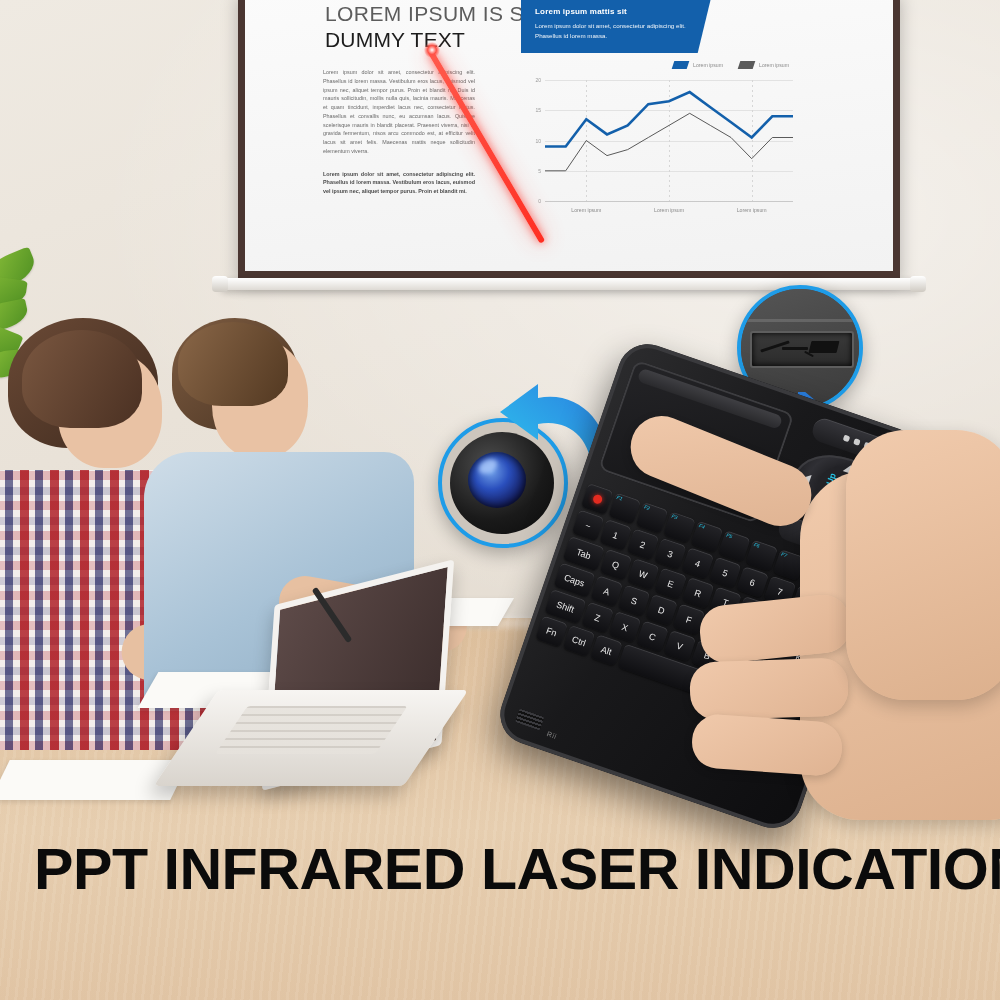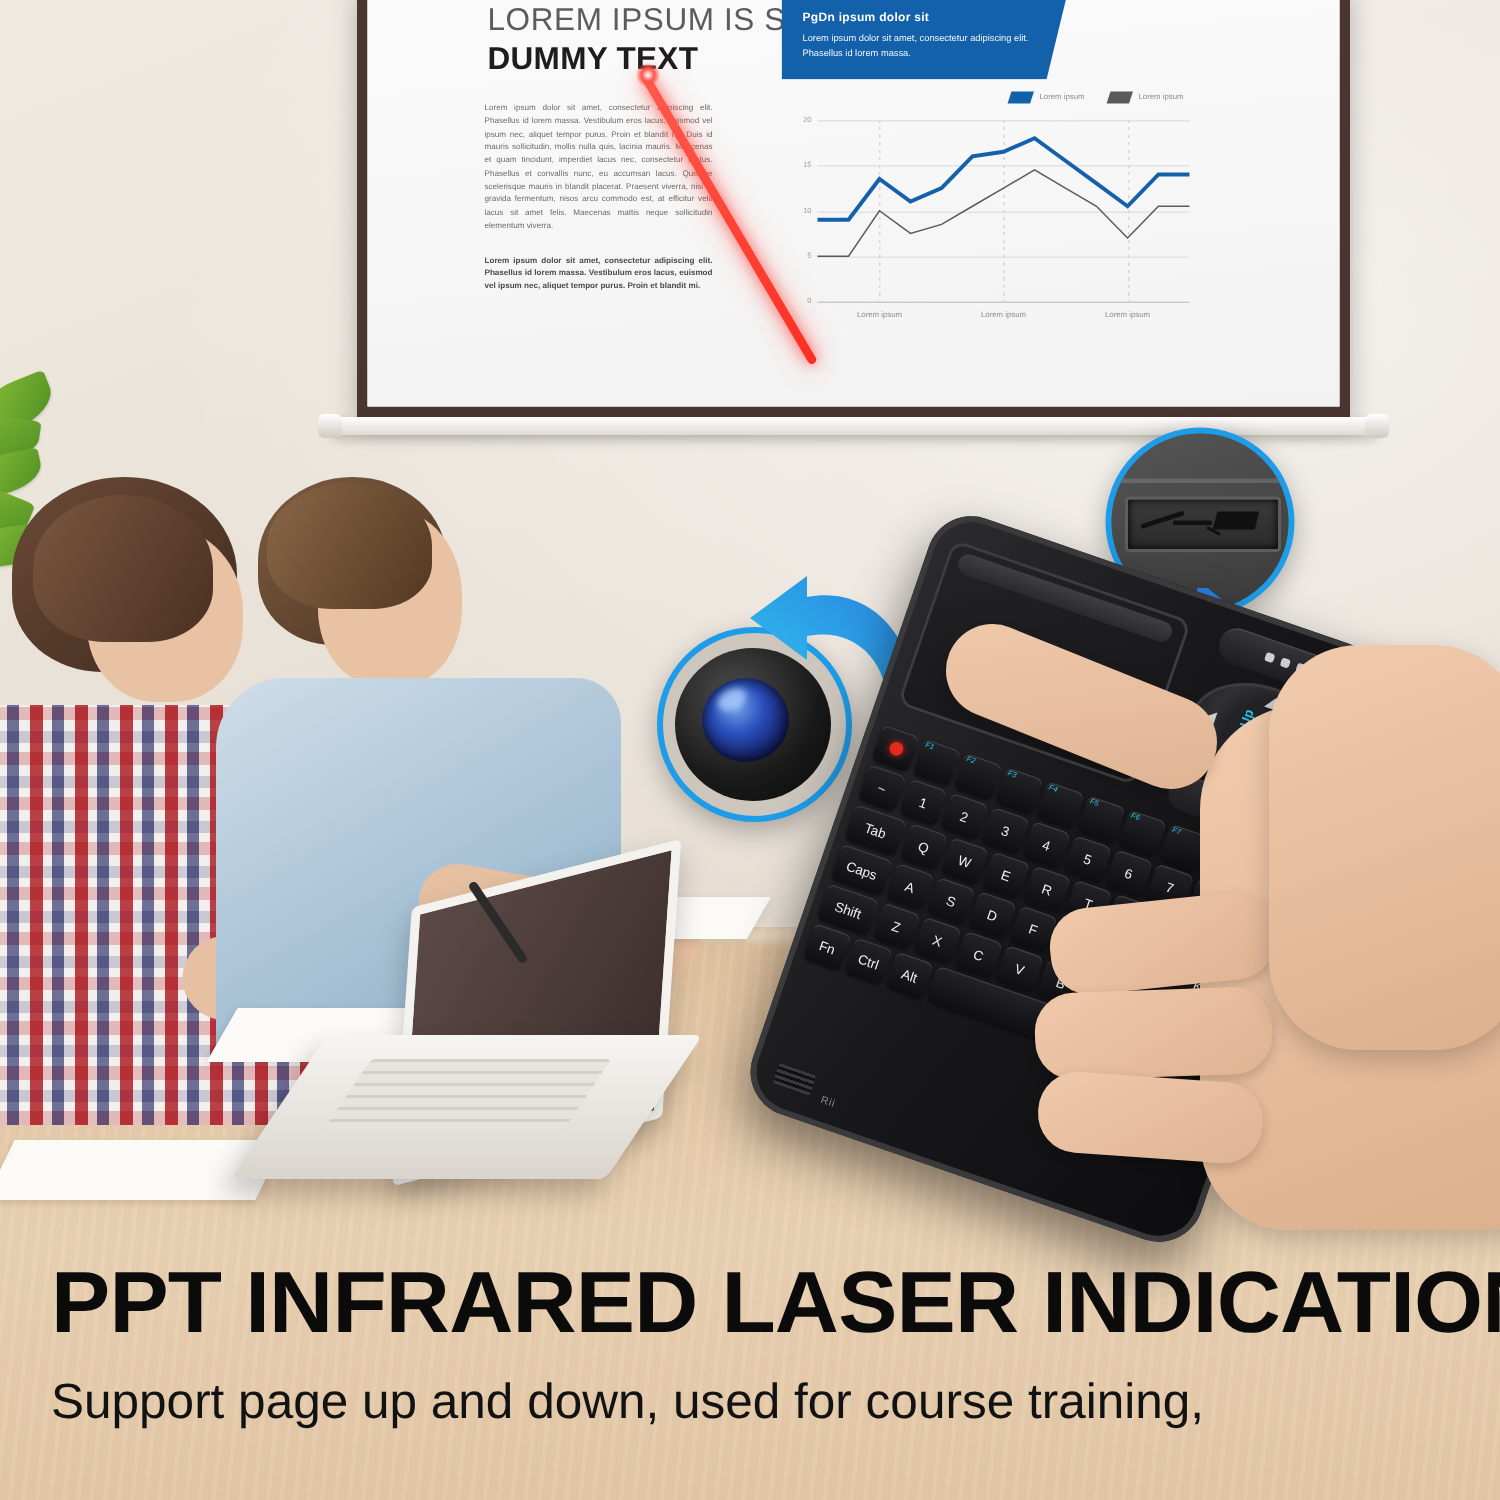--- a/index.html
+++ b/index.html
@@ -25,21 +25,21 @@
   .screen-surface{position:absolute;inset:0;background:linear-gradient(175deg,#fbfbfb,#f2f2f2);}
   .roller{position:absolute;left:-18px;top:278px;width:700px;height:12px;border-radius:6px;
         background:linear-gradient(#ffffff,#dedad4);box-shadow:0 3px 7px rgba(0,0,0,.2);}
   .roller-cap{position:absolute;top:276px;width:16px;height:16px;border-radius:4px;
         background:linear-gradient(#fff,#cfcac2);}
 
   
   .slide{position:absolute;left:8px;top:4px;right:8px;bottom:8px;color:#3b3b3b;}
   .slide-title{position:absolute;left:72px;top:8px;}
   .slide-title .t1{font-size:21px;letter-spacing:.4px;color:#5c5c5c;font-weight:400;white-space:nowrap;}
-  .slide-title .t2{font-size:21px;font-weight:700;color:#1d1d1d;letter-spacing:.2px;margin-top:2px;}
+  .slide-title .t2{font-size:21px;font-weight:400;color:#1d1d1d;letter-spacing:.2px;margin-top:2px;}
 
   .banner{position:absolute;left:268px;top:4px;width:190px;height:55px;background:#1360ab;
      clip-path:polygon(0 0,100% 0,93% 100%,0 100%);color:#fff;padding:9px 14px;box-sizing:border-box;}
   .banner h4{margin:0;font-size:8px;font-weight:700;letter-spacing:.2px;}
   .banner p{margin:5px 0 0;font-size:6.2px;line-height:1.55;font-weight:400;opacity:.95;}
 
   .body-col{position:absolute;left:70px;top:74px;width:152px;color:#6a6a6a;}
   .body-col p{margin:0 0 14px;font-size:5.4px;line-height:1.62;text-align:justify;}
   .body-col p.b{color:#4a4a4a;font-weight:600;}
 
@@ -187,21 +187,21 @@
       <div class="screen-surface"></div>
 
       <div class="slide">
 
         <div class="slide-title">
           <div class="t1">LOREM IPSUM IS SIMPLY</div>
           <div class="t2">DUMMY TEXT</div>
         </div>
 
         <div class="banner">
-          <h4>PgDn ipsum dolor sit</h4>
+          <h4>Lorem ipsum mattis sit</h4>
           <p>Lorem ipsum dolor sit amet, consectetur adipiscing elit. Phasellus id lorem massa.</p>
         </div>
 
         <div class="body-col">
           <p>Lorem ipsum dolor sit amet, consectetur adipiscing elit. Phasellus id lorem massa. Vestibulum eros lacus, euismod vel ipsum nec, aliquet tempor purus. Proin et blandit mi. Duis id mauris sollicitudin, mollis nulla quis, lacinia mauris. Maecenas et quam tincidunt, imperdiet lacus nec, consectetur metus. Phasellus et convallis nunc, eu accumsan lacus. Quisque scelerisque mauris in blandit placerat. Praesent viverra, nisi id gravida fermentum, nisos arcu commodo est, at efficitur velit lacus sit amet felis. Maecenas mattis neque sollicitudin elementum viverra.</p>
           <p class="b">Lorem ipsum dolor sit amet, consectetur adipiscing elit. Phasellus id lorem massa. Vestibulum eros lacus, euismod vel ipsum nec, aliquet tempor purus. Proin et blandit mi.</p>
         </div>
 
         <div class="chart">
           <div class="legend" id="legend">
@@ -556,16 +556,15 @@
     <div class="palm" style="left:800px;top:470px;width:230px;height:350px;"></div>
     <div class="finger" style="left:626px;top:440px;width:190px;height:62px;transform:rotate(22deg);border-radius:34px;"></div>
     <div class="finger" style="left:700px;top:600px;width:150px;height:58px;transform:rotate(-6deg);"></div>
     <div class="finger" style="left:690px;top:660px;width:158px;height:58px;transform:rotate(-2deg);"></div>
     <div class="finger" style="left:692px;top:718px;width:150px;height:54px;transform:rotate(4deg);"></div>
     <div class="palm" style="left:846px;top:430px;width:170px;height:270px;border-radius:60px;"></div>
   </div>
 
   <div class="headline">
     <div class="h1">PPT INFRARED LASER INDICATION</div>
-    <div class="h2">Support page up and down, used for course training,</div>
   </div>
 
 </div>
 
 </body></html>

